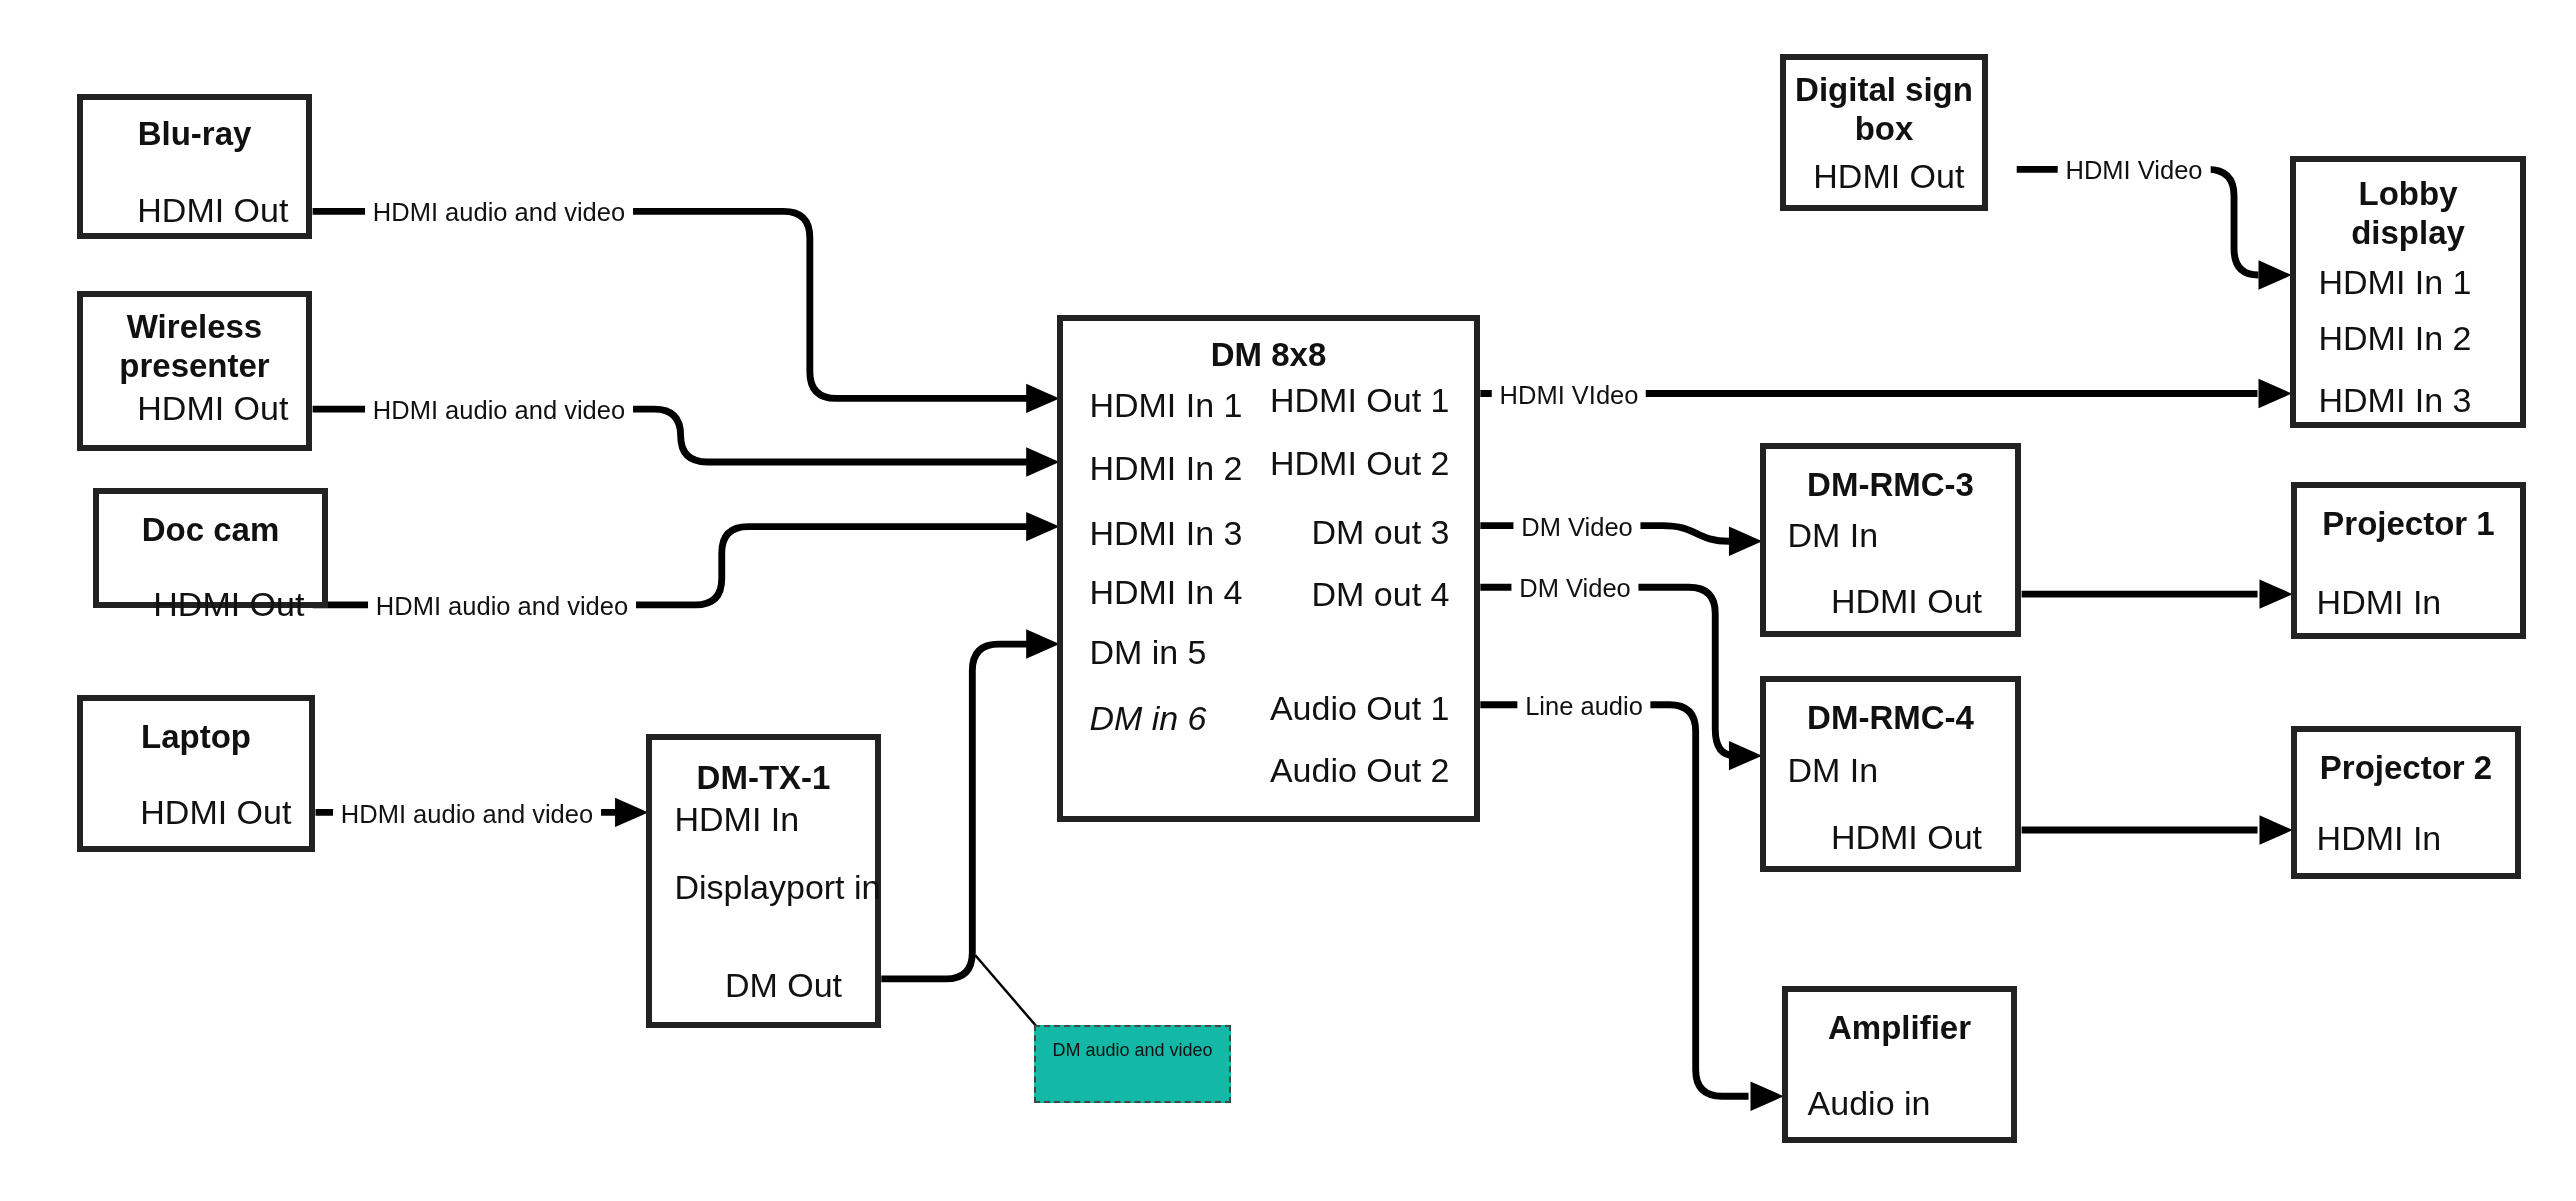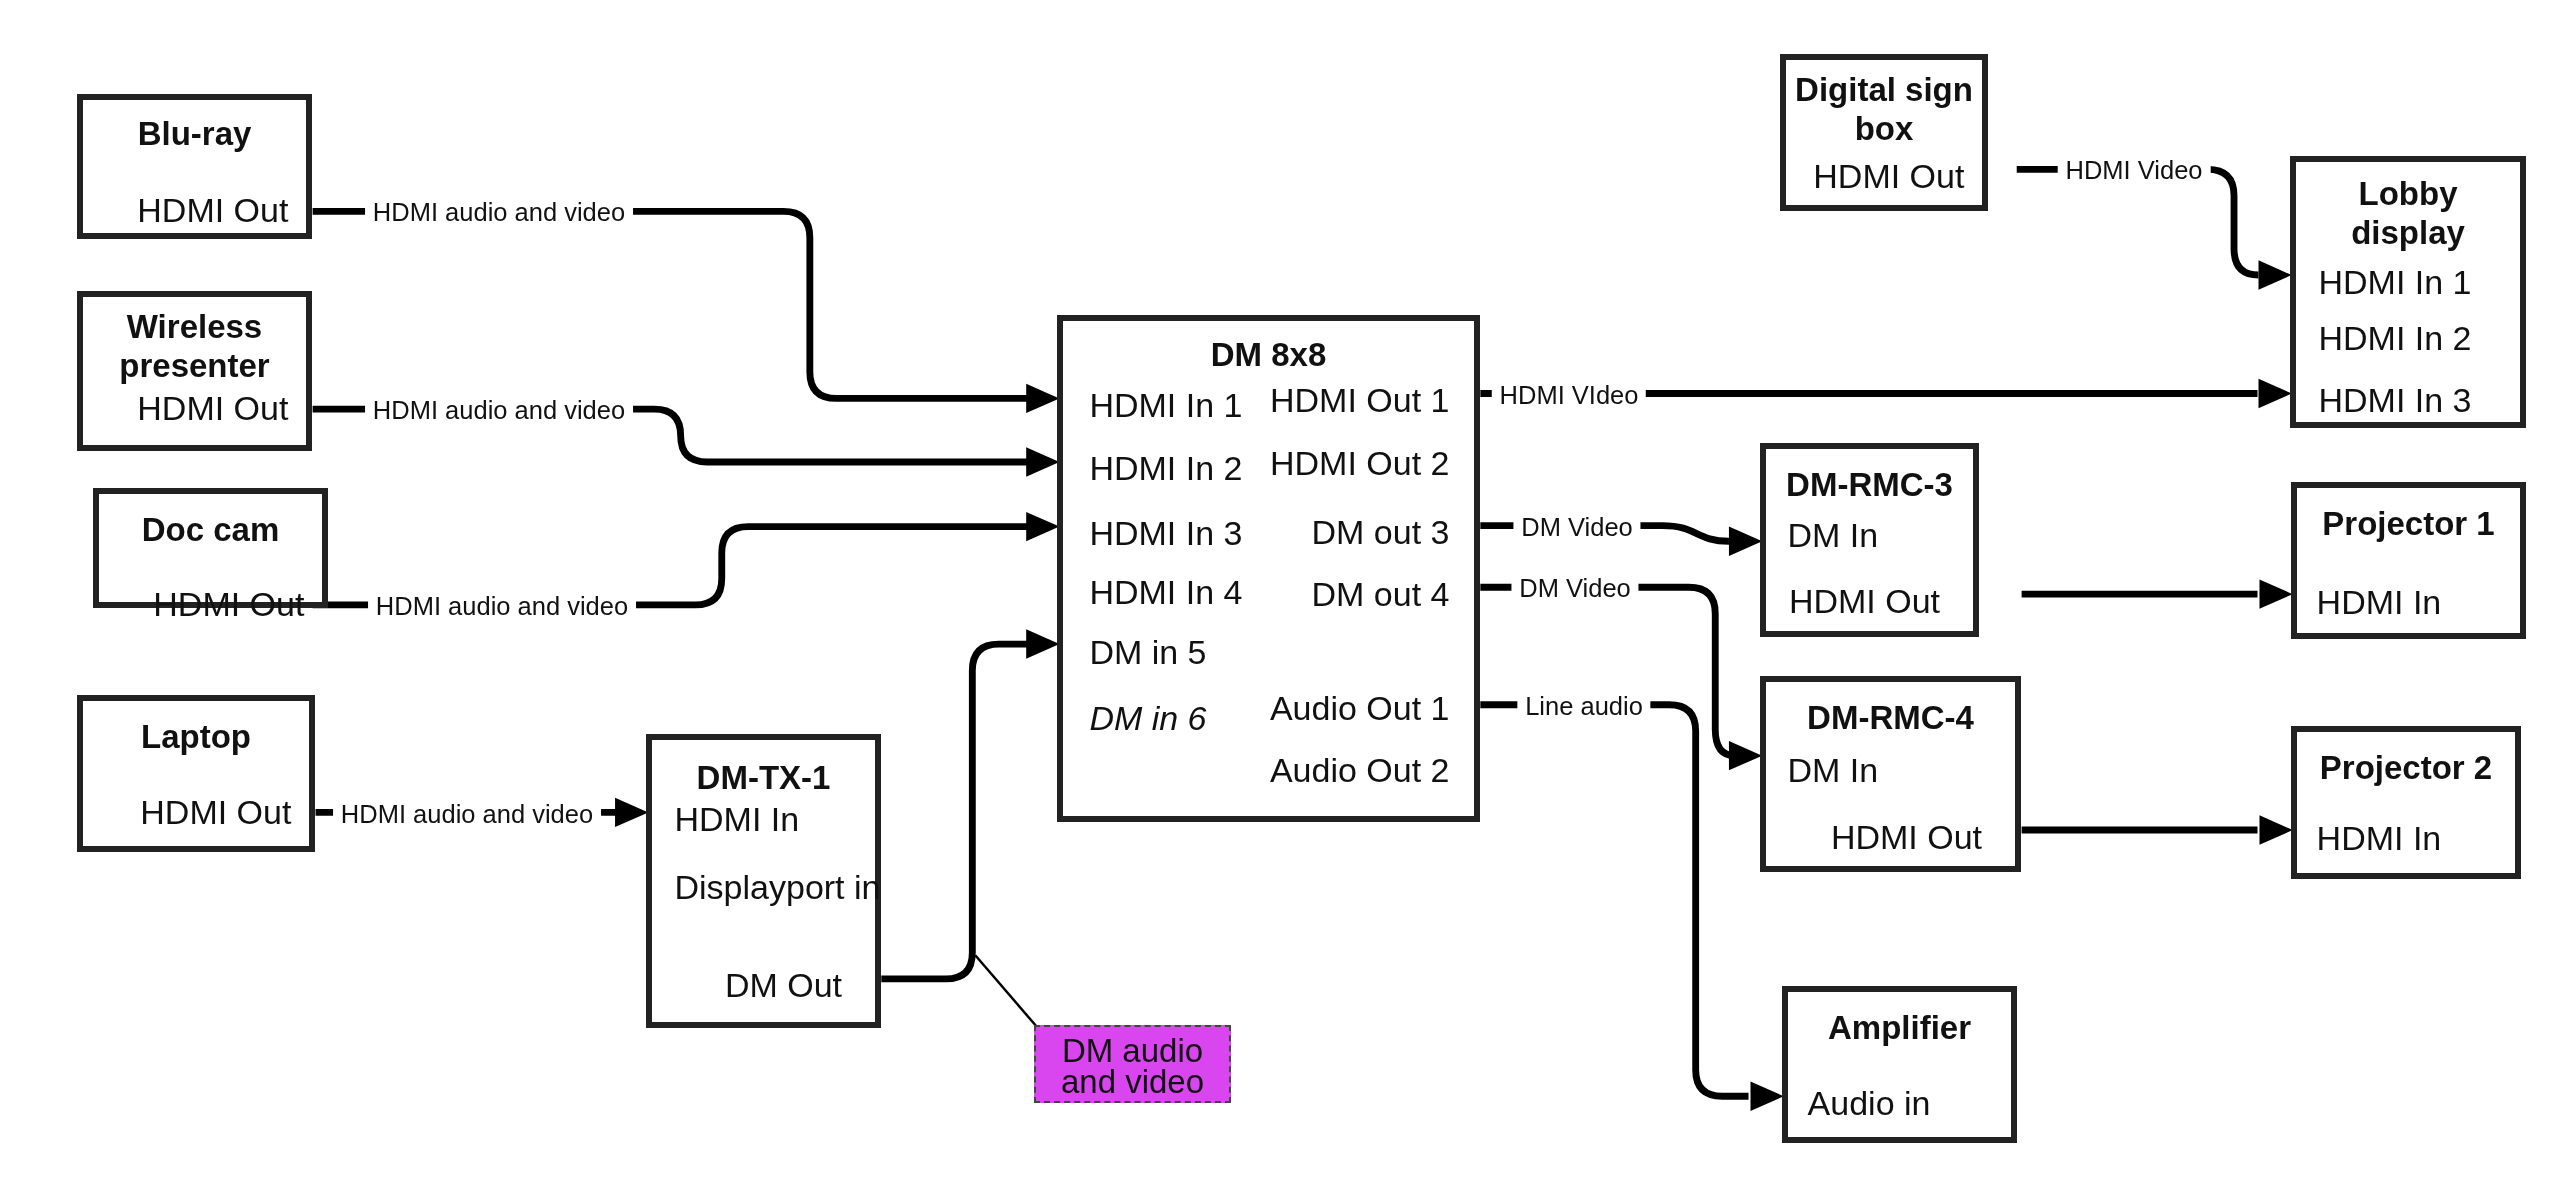--- a/index.html
+++ b/index.html
@@ -39,24 +39,24 @@
     transform:translate(-50%,-50%);
     background:#ffffff;
     padding:0 7.8px;
     font-size:25.5px;
     line-height:29px;
     white-space:nowrap;
   }
   .note-box{
     position:absolute;
     border:2.9px dashed #444444;
-    background:#d946ef;
+    background:#14b8a6;
     box-sizing:border-box;
     text-align:center;
-    font-size:33px;
+    font-size:18px;
     line-height:31px;
     padding-top:7.8px;
   }
   svg#wires{position:absolute;left:0;top:0;}
 </style>
 </head>
 <body>
 
 <div id="canvas">
 
@@ -140,21 +140,21 @@
     <div class="port right" style="right:17.6px;top:101px;">HDMI Out</div>
   </div>
 
   <div class="node" style="left:2290px;top:156px;width:236px;height:272px;">
     <div class="node-title" style="top:11.7px;"><span class="tw" style="width:137px;">Lobby display</span></div>
     <div class="port left" style="left:22.5px;top:105px;">HDMI In 1</div>
     <div class="port left" style="left:22.5px;top:161px;">HDMI In 2</div>
     <div class="port left" style="left:22.5px;top:223px;">HDMI In 3</div>
   </div>
 
-  <div class="node" style="left:1760px;top:443px;width:219px;height:194px;">
+  <div class="node" style="left:1760px;top:443px;width:261px;height:194px;">
     <div class="node-title" style="top:15.7px;"><span class="tw">DM-RMC-3</span></div>
     <div class="port left" style="left:21.5px;top:71px;">DM In</div>
     <div class="port right" style="right:33px;top:137px;">HDMI Out</div>
   </div>
 
   <div class="node" style="left:1760px;top:676px;width:261px;height:196px;">
     <div class="node-title" style="top:15.7px;"><span class="tw">DM-RMC-4</span></div>
     <div class="port left" style="left:21.5px;top:73px;">DM In</div>
     <div class="port right" style="right:33px;top:140px;">HDMI Out</div>
   </div>

